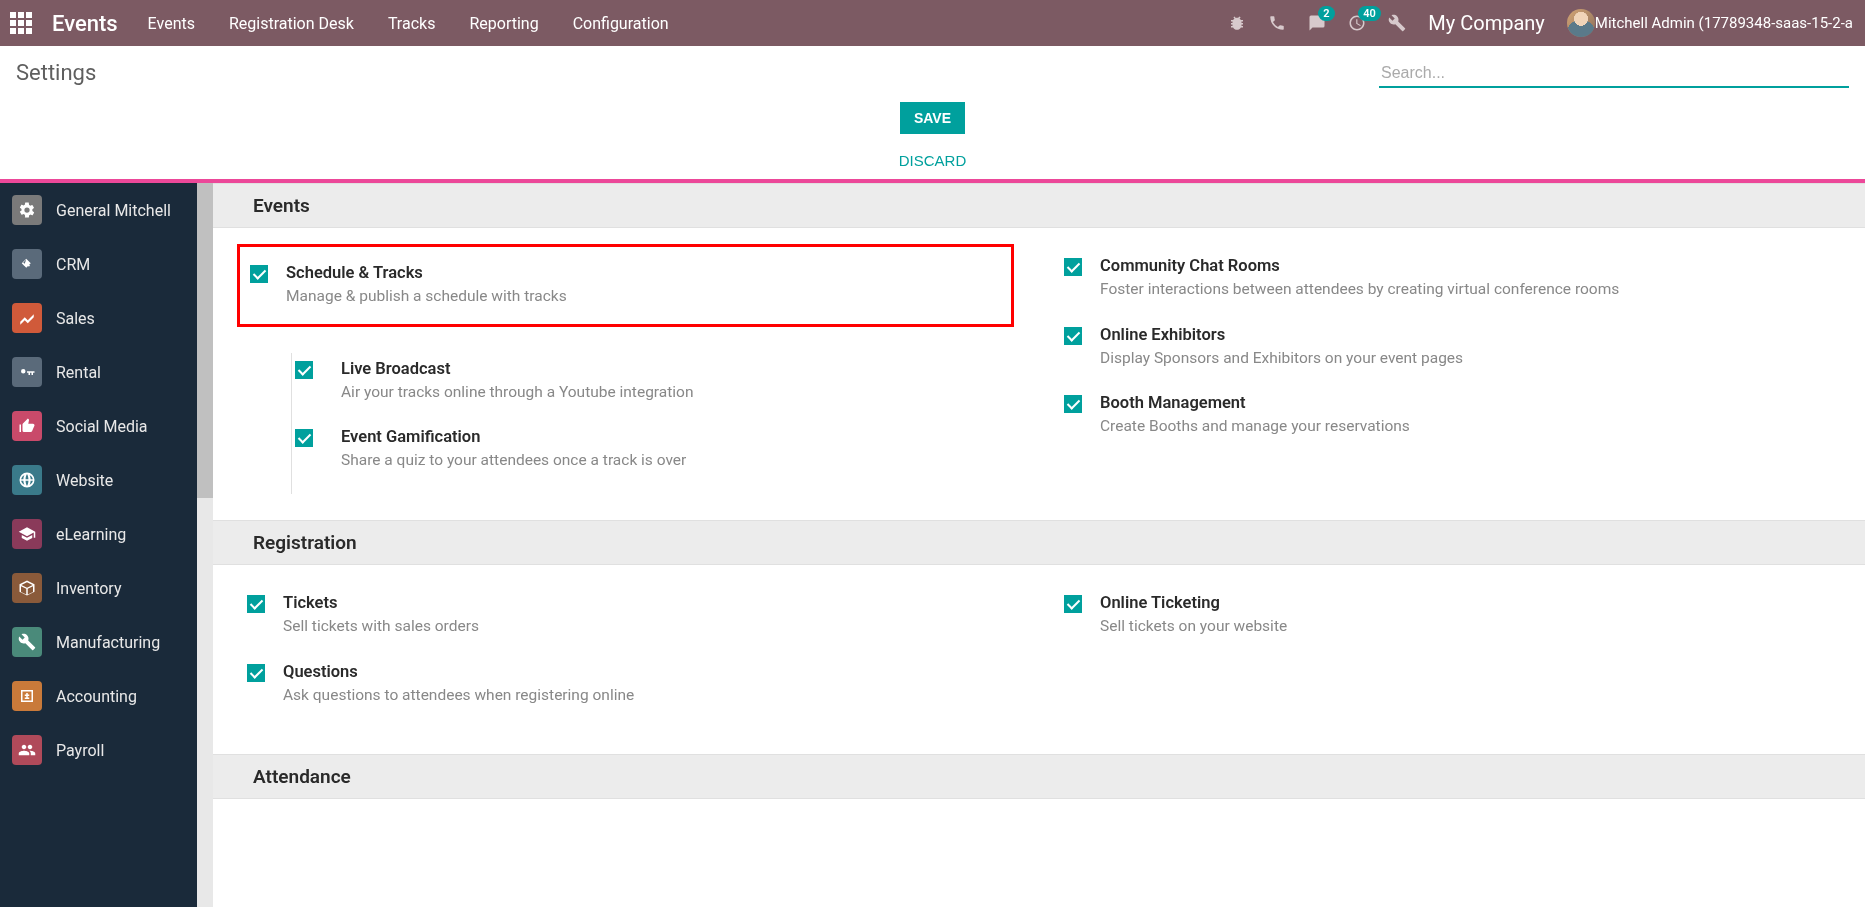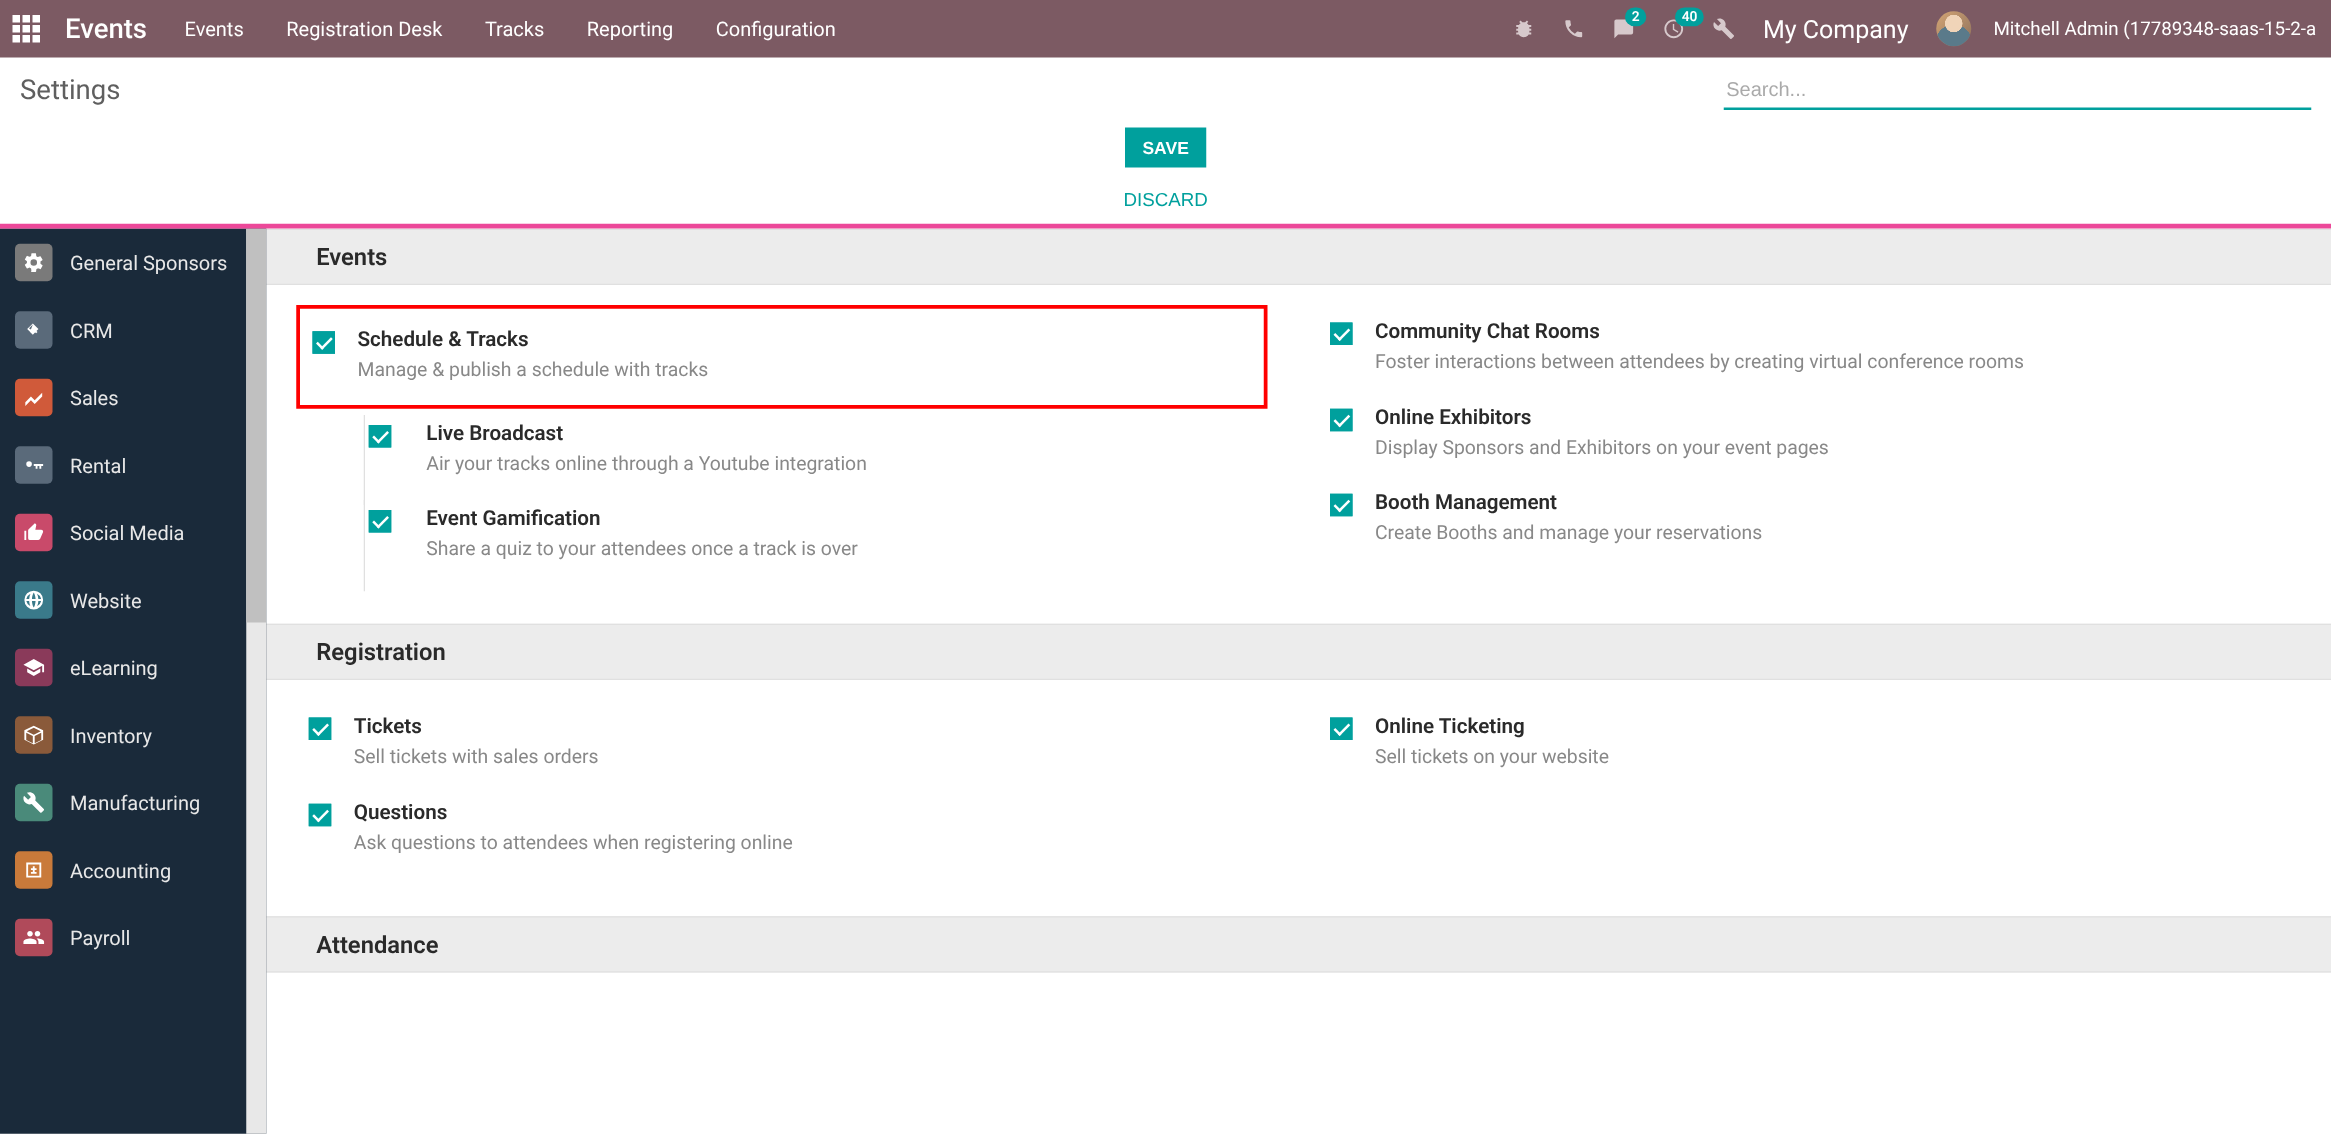--- a/index.html
+++ b/index.html
@@ -21,21 +21,21 @@
   .navbar .apps-icon span { background: #fff; }
   .navbar .brand { font-size: 22px; font-weight: 500; margin-right: 30px; }
   .navbar .menu { display: flex; gap: 34px; }
   .navbar .menu a { color: #fff; text-decoration: none; font-size: 16px; cursor: pointer; }
   .navbar .spacer { flex: 1; }
   .navbar .right { display: flex; align-items: center; gap: 22px; }
   .navbar .icon-btn { position: relative; color: #d7c9cc; cursor: pointer; display: flex; align-items: center; }
   .navbar .icon-btn svg { width: 18px; height: 18px; fill: #d7c9cc; }
   .navbar .badge { position: absolute; top: -8px; left: 10px; background: #00a09d; color: #fff; border-radius: 10px; font-size: 11px; padding: 1px 5px; font-weight: 600; }
   .navbar .company { color: #fff; font-size: 20px; cursor: pointer; }
-  .navbar .user { display: flex; align-items: center; gap: 18px; cursor: pointer; }
+  .navbar .user { display: flex; align-items: center; gap: 0; cursor: pointer; }
   .navbar .avatar { width: 28px; height: 28px; border-radius: 50%; background: linear-gradient(135deg,#d4a574,#8b6f5c); position: relative; overflow: hidden; }
   .navbar .avatar::after { content:""; position:absolute; inset:0; background: radial-gradient(circle at 50% 35%, #f0d4b8 30%, transparent 31%), radial-gradient(circle at 50% 90%, #5a7a8a 50%, transparent 51%); }
 
   
   .control-panel { padding: 14px 16px 10px; border-bottom: 4px solid #ec4899; display:flex; flex-direction:column; gap:14px; }
   .cp-row { display:flex; justify-content:space-between; align-items:flex-start; }
   .page-title { font-size: 22px; color: #5f5f5f; font-weight: 400; }
   .search-wrap { width: 470px; }
   .search-input { width: 100%; border: none; border-bottom: 2px solid #00a09d; font-size: 16px; padding: 4px 2px; outline: none; }
   .search-input::placeholder { color: #aaa; }
@@ -57,21 +57,21 @@
   .section-head h2 { font-size:19px; font-weight:600; color:#2a2a2a; }
   .section-body { padding: 22px 34px 30px; }
   .grid2 { display:grid; grid-template-columns: 1fr 1fr; column-gap: 50px; row-gap: 0; }
   .setting-row { display:flex; gap:18px; padding: 6px 0 18px; position:relative; }
   .setting-row.indent { padding-left: 48px; gap: 28px; }
   .setting-row.indent::before { content:""; position:absolute; left:44px; top:0; bottom:-4px; width:1px; background:#e0e0e0; }
   .chk { width:18px; height:18px; border:2px solid #00a09d; background:#00a09d; position:relative; cursor:pointer; flex-shrink:0; margin-top:2px; }
   .chk::after { content:""; position:absolute; left:4px; top:0px; width:5px; height:10px; border:solid #fff; border-width:0 2px 2px 0; transform:rotate(45deg); }
   .setting-text h3 { font-size:16.5px; font-weight:600; color:#2a2a2a; margin-bottom:4px; }
   .setting-text p { font-size:15.5px; color:#888; line-height:1.4; }
-  .highlight-box { border:3px solid #ff0000; padding: 6px 0 6px 0; margin: -6px 0 5px -10px; }
+  .highlight-box { border:3px solid #ff0000; padding: 6px 0 6px 0; margin: -6px 0 26px -10px; }
   .highlight-box .setting-row { padding: 10px 0 10px 10px; }
 
   
   .side-scroll-track { position:absolute; right:0; top:0; width:16px; height:100%; background:#e8e8e8; }
   .side-scroll-thumb { position:absolute; right:0; top:0; width:16px; height:42%; background:#c0c0c0; }
 </style>
 </head>
 <body>
 
 <div class="navbar">
@@ -147,21 +147,21 @@
 
 <div class="body-wrap">
   <div class="sidebar">
     <div style="position:relative;">
       <div class="side-item">
         <div class="side-icon" style="background:#7a7a7a">
             <svg viewBox="0 0 24 24">
               <path d="M19.14 12.94a7.49 7.49 0 000-1.88l2.03-1.58a.5.5 0 00.12-.64l-1.92-3.32a.5.5 0 00-.61-.22l-2.39.96a7.03 7.03 0 00-1.62-.94l-.36-2.54A.5.5 0 0014 2h-4a.5.5 0 00-.49.42l-.36 2.54c-.58.24-1.12.56-1.62.94l-2.39-.96a.5.5 0 00-.61.22L2.61 8.48a.5.5 0 00.12.64l2.03 1.58a7.49 7.49 0 000 1.88l-2.03 1.58a.5.5 0 00-.12.64l1.92 3.32c.14.24.43.34.61.22l2.39-.96c.5.38 1.04.7 1.62.94l.36 2.54A.5.5 0 0010 22h4a.5.5 0 00.49-.42l.36-2.54c.58-.24 1.12-.56 1.62-.94l2.39.96c.18.12.47.02.61-.22l1.92-3.32a.5.5 0 00-.12-.64l-2.03-1.58zM12 15.5A3.5 3.5 0 1115.5 12 3.5 3.5 0 0112 15.5z"></path>
             </svg>
           </div>
-        <span>General Sponsors</span>
+        <span>General Mitchell</span>
       </div>
       <div class="side-item">
         <div class="side-icon" style="background:#5a6a7a">
             <svg viewBox="0 0 24 24">
               <path d="M11 6l-4 4 1.5 1.5L11 9l5 5-1.5 1.5L11 12l-2.5 2.5L5 11l6-6 6 6-6 6-3-3"></path>
             </svg>
           </div>
         <span>CRM</span>
       </div>
       <div class="side-item">

